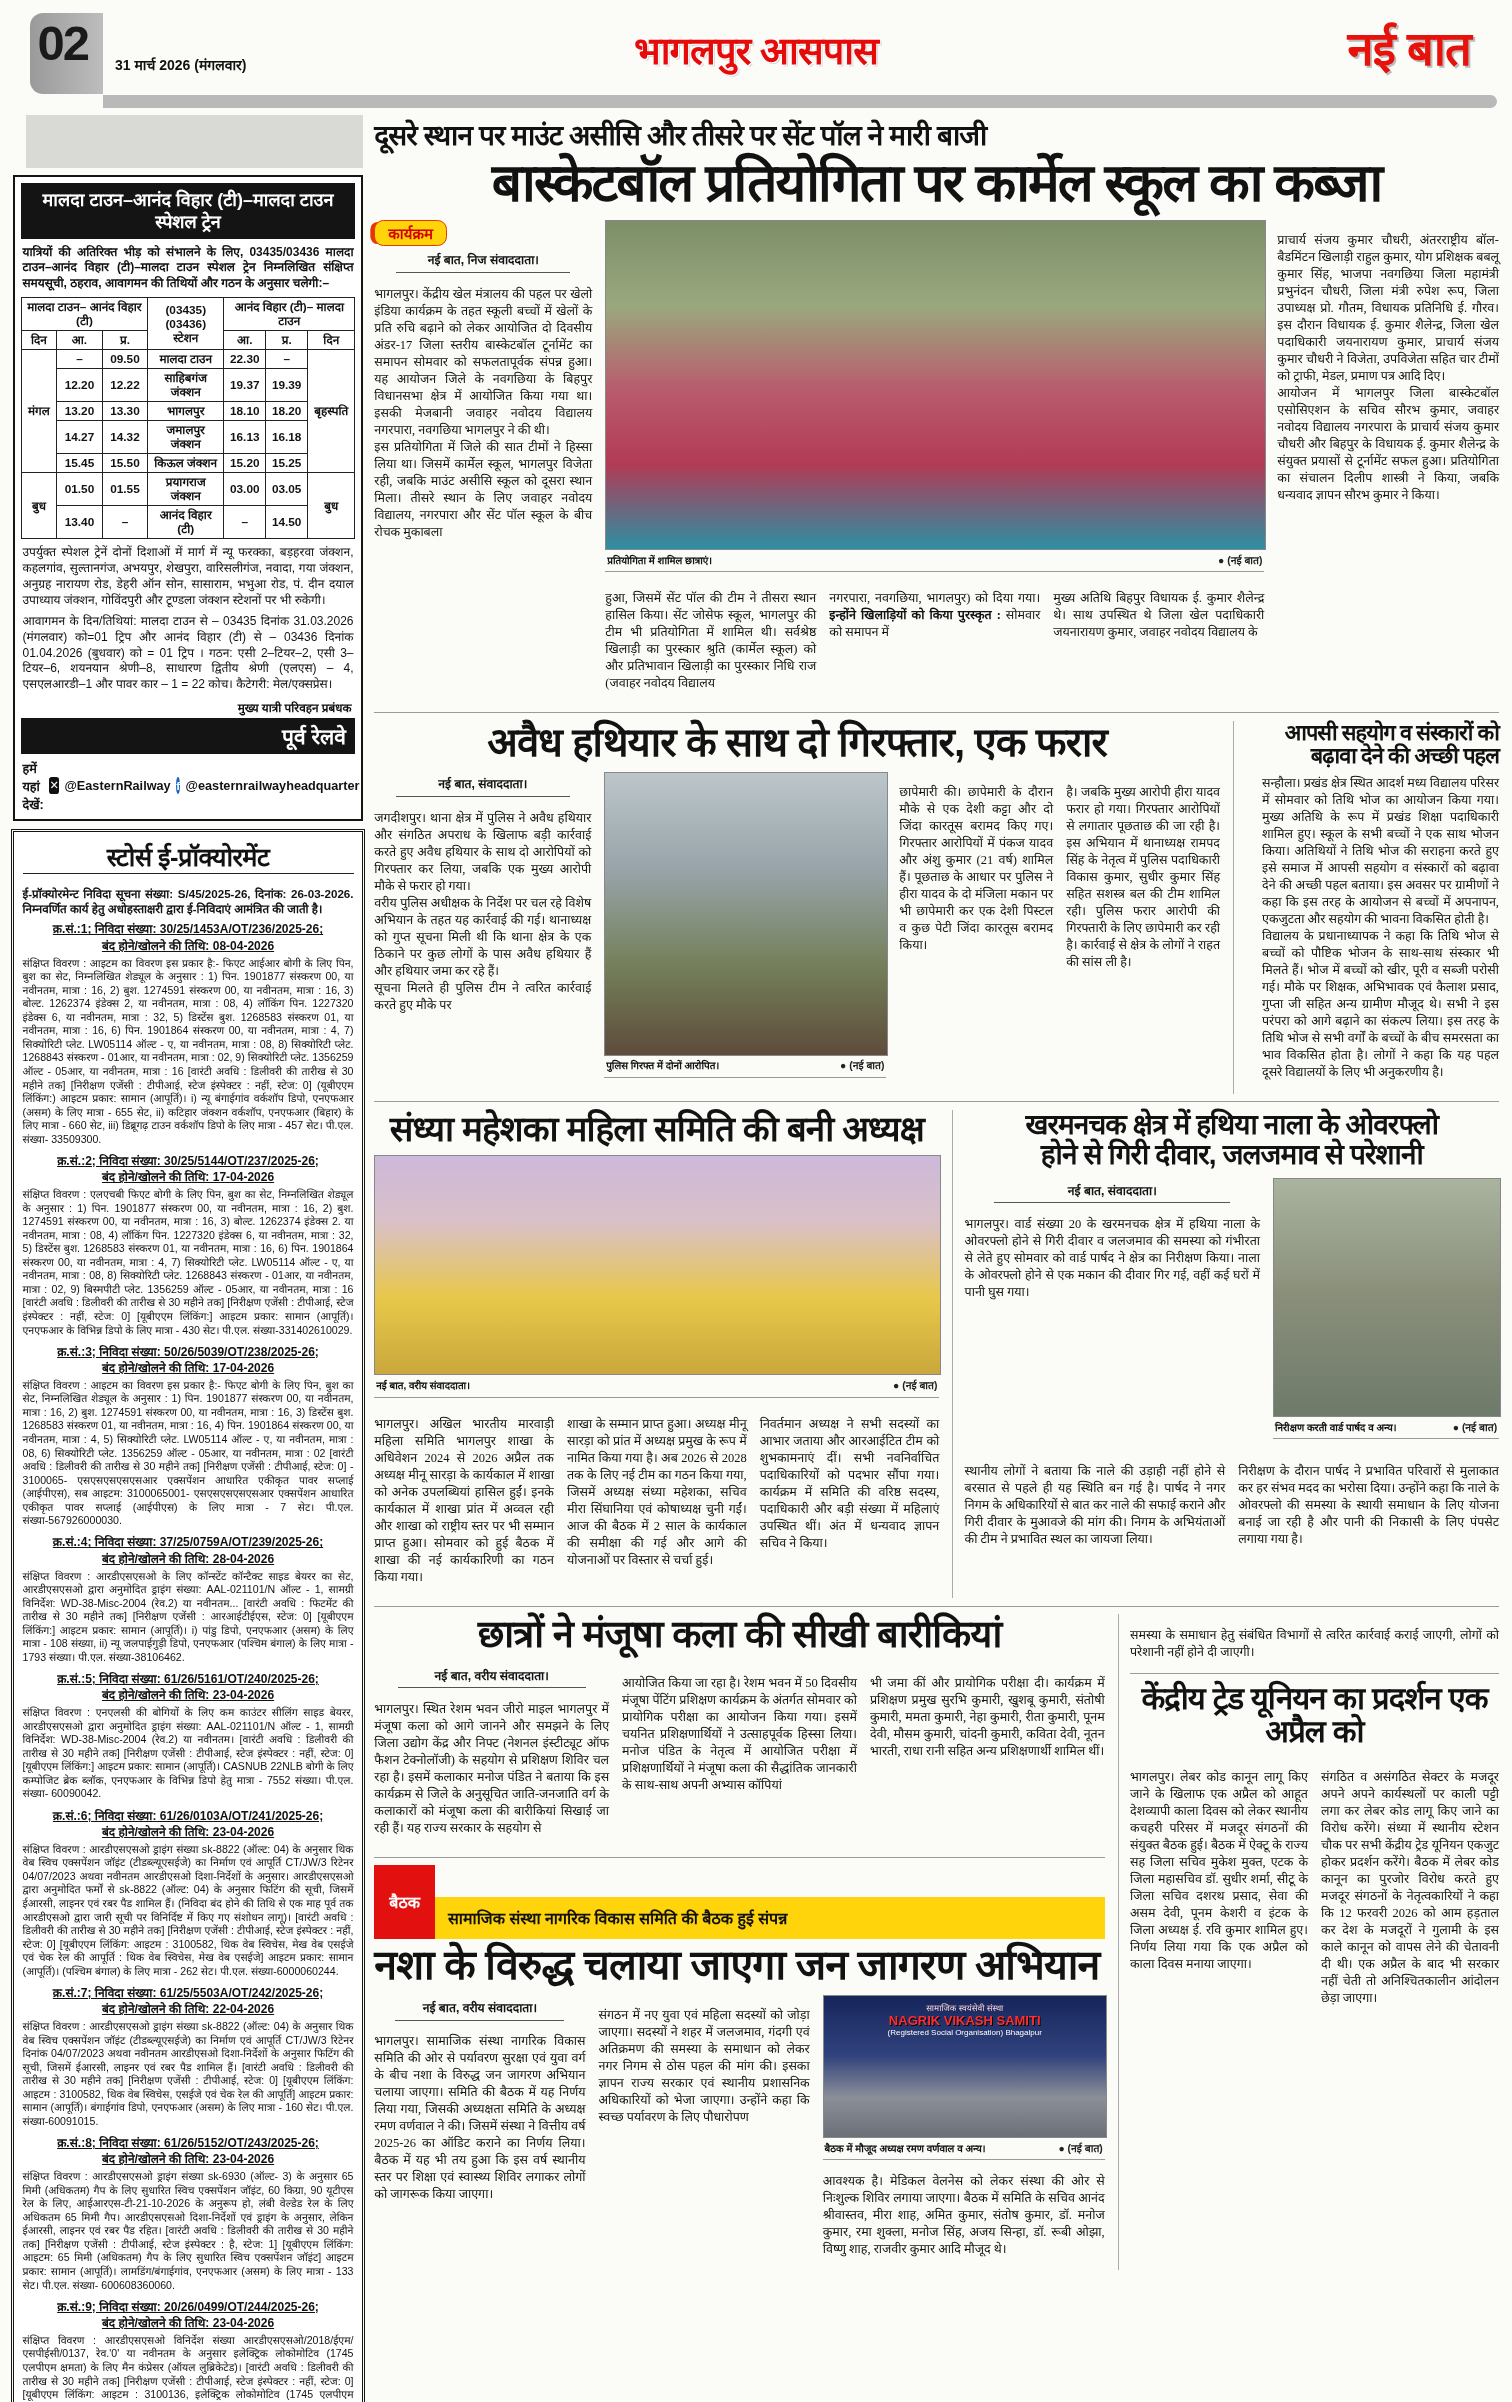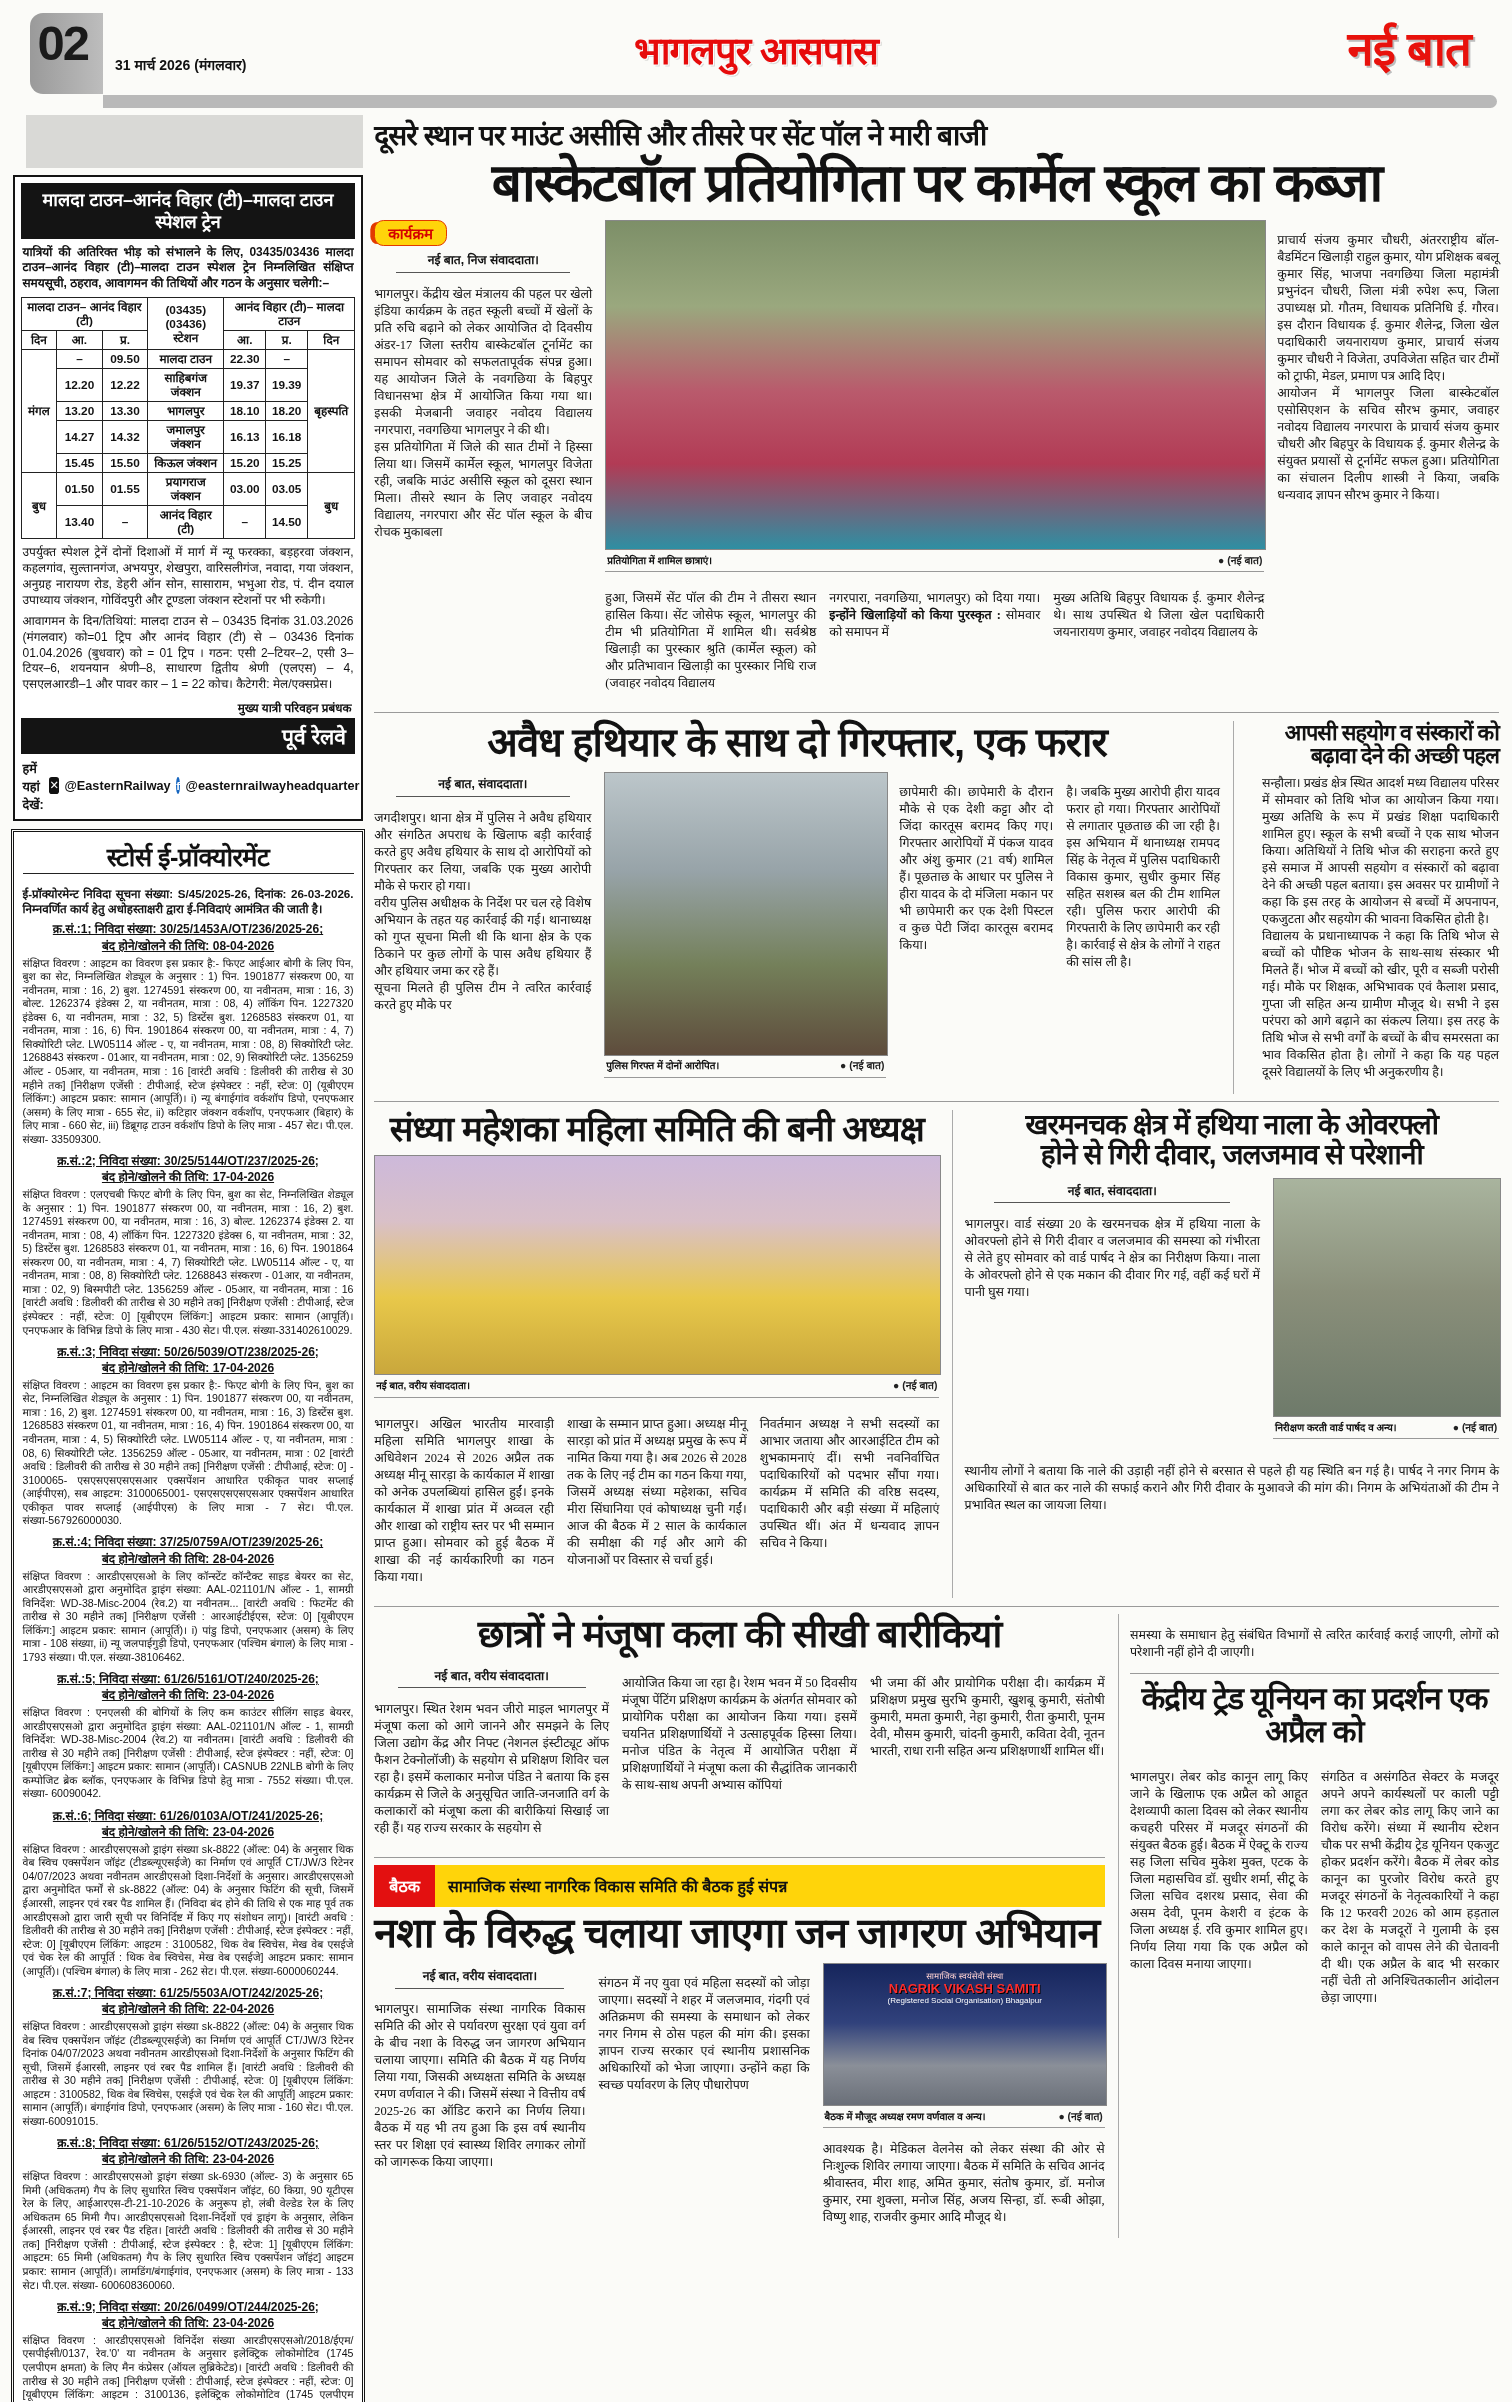--- a/index.html
+++ b/index.html
@@ -55,21 +55,21 @@
   .caprow{display:flex;justify-content:space-between;align-items:baseline;border-bottom:0.9px solid #999;padding:2.8px 1.9px 4.7px 1.9px;margin-bottom:5.6px;}
   .cap{font-size:10px;font-weight:bold;}
   .credit{font-size:10.4px;font-weight:bold;color:#222;}
   .tag{display:inline-block;background:#ffd40a;color:#d60000;font-weight:bold;font-size:15px;padding:1.9px 13px;border-radius:9.4px;
        border:1.9px solid #e23a00;box-shadow:-5.6px 0 0 -1.9px #e23a00;}
   .subbold{font-weight:bold;}
   .vr{border-left:0.9px solid #aaa;padding-left:11.3px;}
   
   .striprow{display:flex;align-items:stretch;margin-bottom:3.8px;}
   .striplabel{background:#e31010;color:#fff;font-weight:bold;font-size:16px;padding:2.8px 15px;display:flex;align-items:center;}
-  .striptext{background:#ffd40a;color:#111;font-weight:bold;font-size:16px;flex:1;display:flex;align-items:center;padding:10px 13px;}
+  .striptext{background:#ffd40a;color:#111;font-weight:bold;font-size:16px;flex:1;display:flex;align-items:center;padding:10px 13px;margin-top:32px;}
   .bannerline1{color:#ffd3d3;font-size:8.5px;text-align:center;margin-top:5.6px;}
   .bannerline2{color:#ff2d2d;font-size:13px;font-weight:bold;text-align:center;text-shadow:0.9px 0.9px 0 #000;}
   .bannerline3{color:#fff;font-size:8px;text-align:center;}
   
   .ph-basket{height:328px;background:linear-gradient(180deg,#7d8f68 0%,#9aa87e 26%,#b95a6c 52%,#b23b55 74%,#2e8fa3 100%);}
   .ph-police{height:282px;background:linear-gradient(180deg,#bcc6ca 0%,#97a3a8 35%,#74805a 68%,#5e4c3c 100%);}
   .ph-women{height:218px;background:linear-gradient(180deg,#cdb9da 0%,#d9c0c8 30%,#e8c84a 65%,#c9a73c 100%);}
   .ph-wall{height:237px;background:linear-gradient(180deg,#a9b49e 0%,#8a8f7a 48%,#6e7a6a 100%);}
   .ph-meeting{height:141px;background:linear-gradient(180deg,#16255c 0%,#31427c 42%,#8a8f98 72%,#6a6f78 100%);}
 </style>
@@ -317,20 +317,21 @@
             <div class="col" style="flex:0 0 226px;">
               <div class="photo ph-wall"></div>
               <div class="caprow">
                 <span class="cap">निरीक्षण करती वार्ड पार्षद व अन्य।</span>
                 <span class="credit">● (नई बात)</span>
               </div>
             </div>
           </div>
           <div class="cols" style="margin-top:5.6px;">
             <p class="col body">स्थानीय लोगों ने बताया कि नाले की उड़ाही नहीं होने से बरसात से पहले ही यह स्थिति बन गई है। पार्षद ने नगर निगम के अधिकारियों से बात कर नाले की सफाई कराने और गिरी दीवार के मुआवजे की मांग की। निगम के अभियंताओं की टीम ने प्रभावित स्थल का जायजा लिया।</p>
+            <p class="col body">निरीक्षण के दौरान पार्षद ने प्रभावित परिवारों से मुलाकात कर हर संभव मदद का भरोसा दिया। उन्होंने कहा कि नाले के ओवरफ्लो की समस्या के स्थायी समाधान के लिए योजना बनाई जा रही है और पानी की निकासी के लिए पंपसेट लगाया गया है।</p>
           </div>
         </div>
       </div>
 
       <div class="band cols">
         <div class="col">
 
           <div>
             <div class="h2" style="font-size:38px;">छात्रों ने मंजूषा कला की सीखी बारीकियां</div>
             <div class="cols" style="margin-top:7.5px;">

